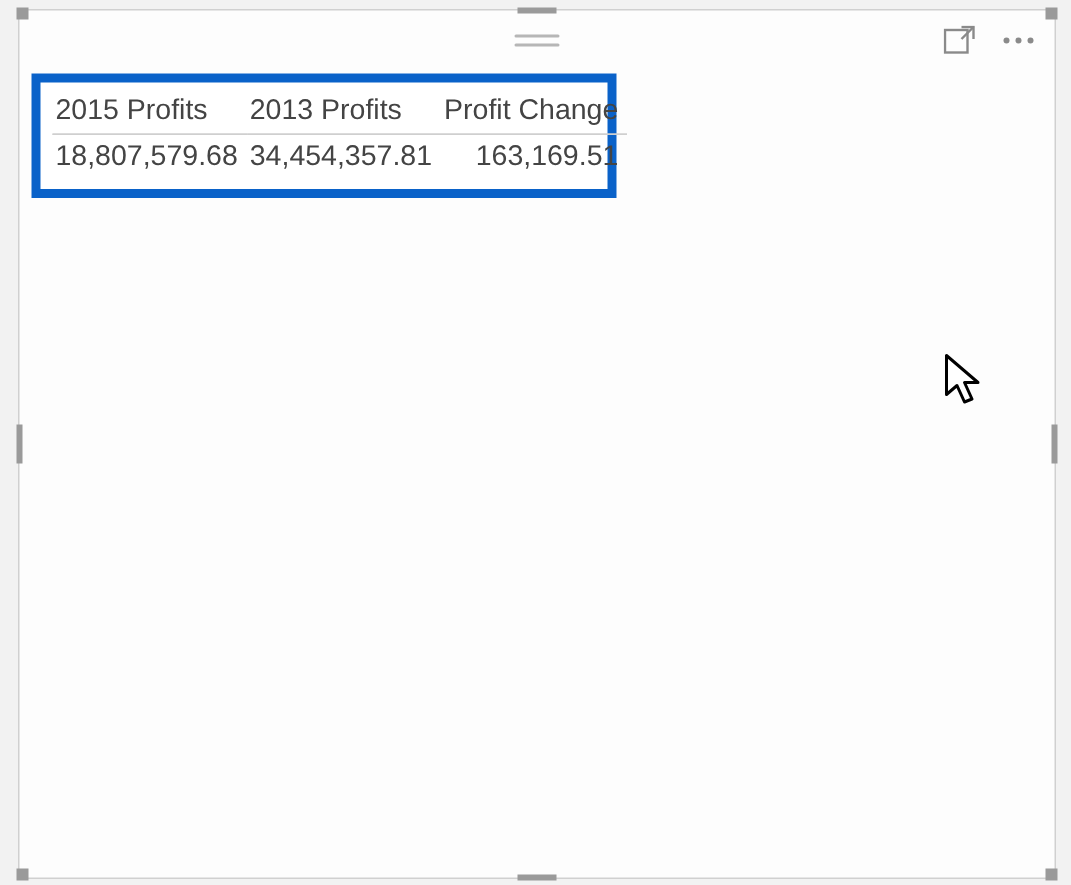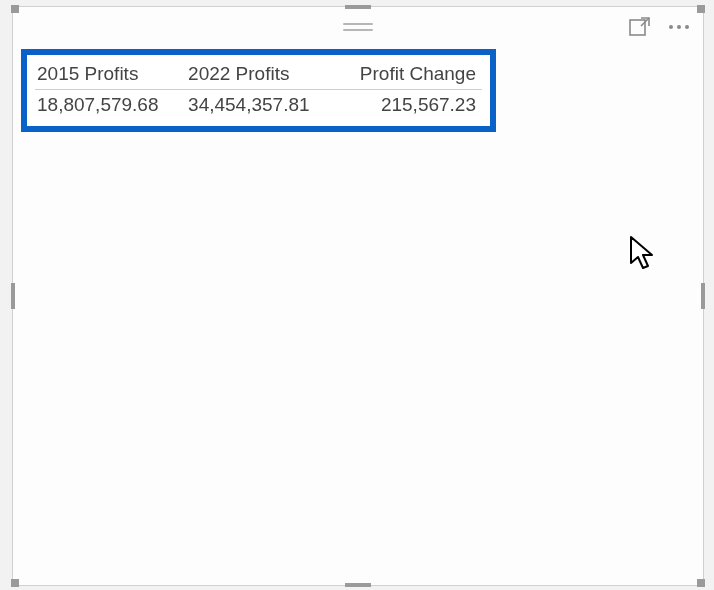--- a/index.html
+++ b/index.html
@@ -62,21 +62,21 @@
   .more-dots{
     display:flex;gap:4px;align-items:center;
   }
   .more-dots i{
     display:block;width:4px;height:4px;border-radius:50%;background:#8a8a8a;
   }
   
   .highlight-box{
     position:absolute;
     left:8px;top:42px;
-    width:475px;
+    width:390px;
     padding:6px 8px 8px 8px;
     border:6px solid #0a62c9;
     background:#fff;
     box-sizing:border-box;
   }
   table.data{
     border-collapse:collapse;
     width:100%;
     font-size:19px;
     color:#444;
@@ -135,29 +135,29 @@
           <i></i>
       </span>
     </div>
   </div>
 
   <div class="highlight-box">
     <table class="data">
       <thead>
         <tr>
           <th>2015 Profits</th>
-          <th>2022 Profits</th>
+          <th>2013 Profits</th>
           <th class="num">Profit Change</th>
         </tr>
       </thead>
       <tbody>
         <tr>
           <td>18,807,579.68</td>
           <td>34,454,357.81</td>
-          <td class="num">215,567.23</td>
+          <td class="num">163,169.51</td>
         </tr>
       </tbody>
     </table>
   </div>
 
   <div class="cursor">
     <svg width="28" height="36" viewBox="0 0 28 36">
       <path d="M2 2 L2 28 L9 22 L14 33 L19 31 L14 20 L23 20 Z" fill="#ffffff" stroke="#000" stroke-width="2" stroke-linejoin="round"></path>
     </svg>
   </div>

